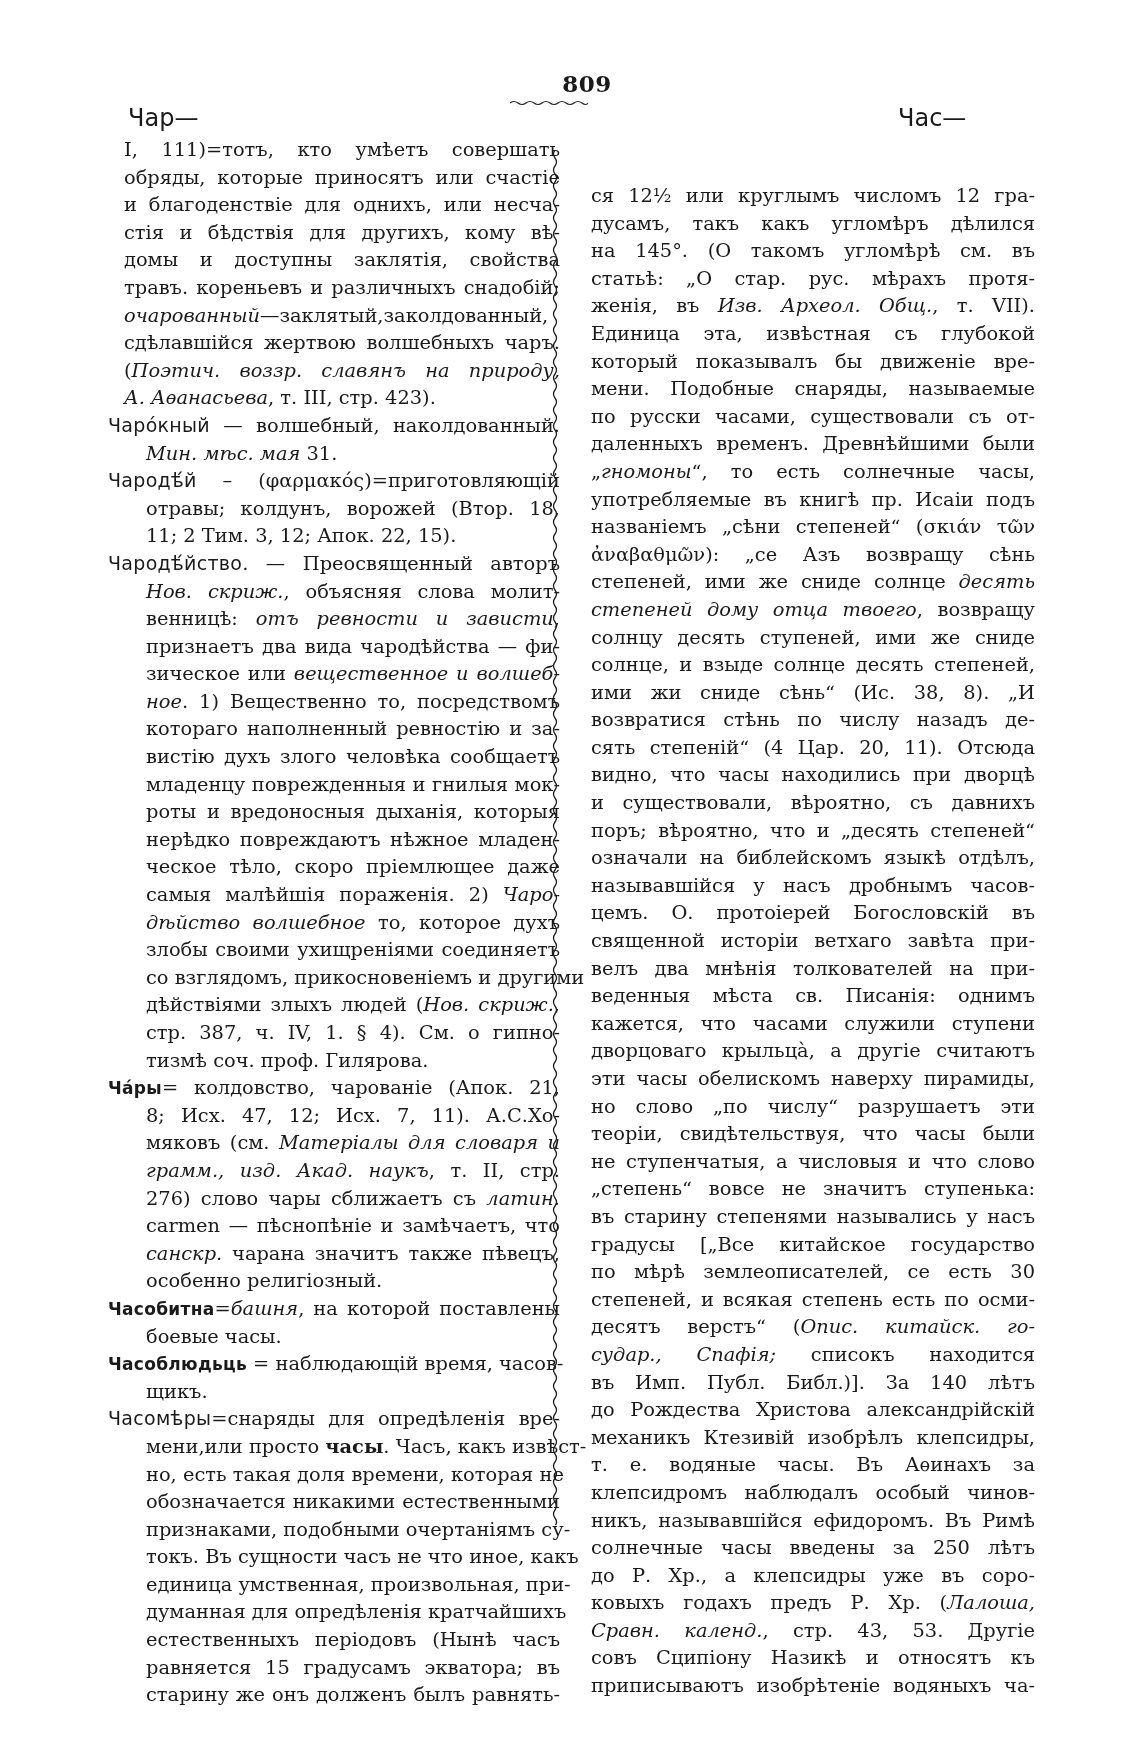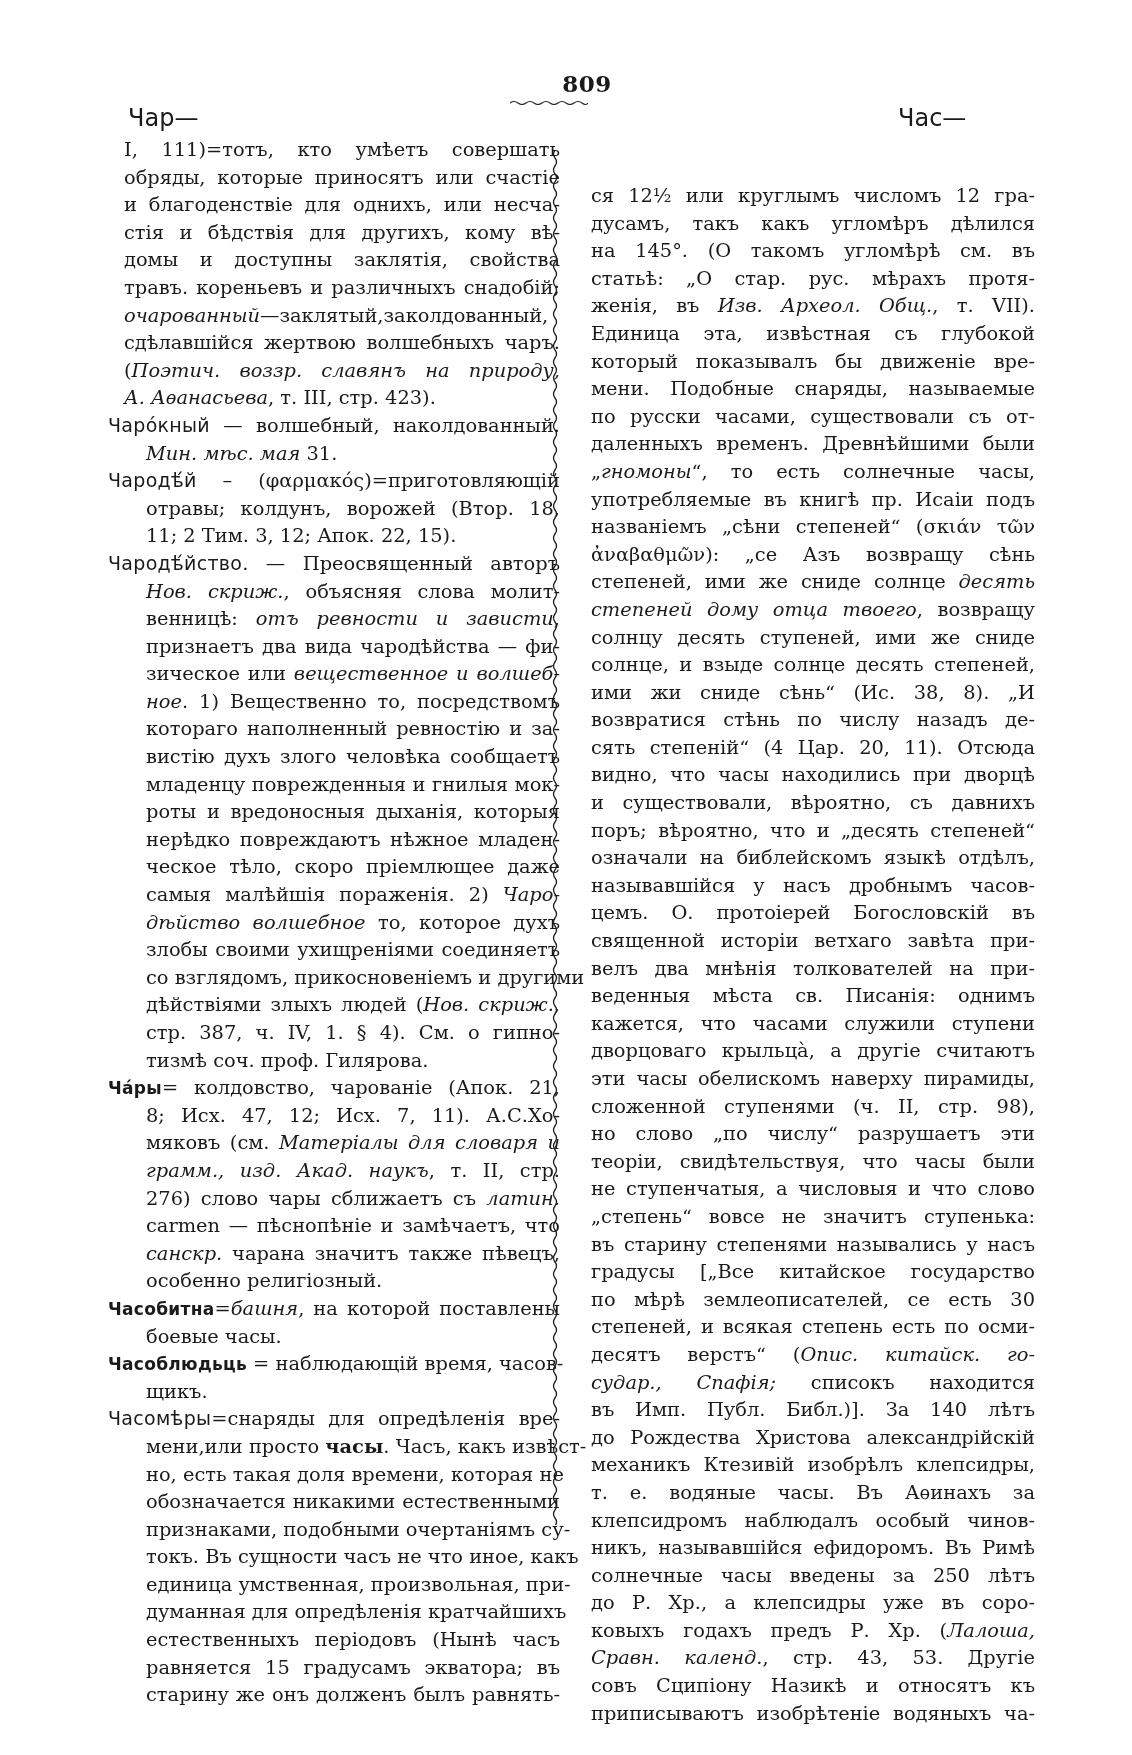--- a/index.html
+++ b/index.html
@@ -125,21 +125,20 @@
     <span class="line"><span>поръ; вѣроятно, что и „десять степеней“</span></span>
     <span class="line"><span>означали на библейскомъ языкѣ отдѣлъ,</span></span>
     <span class="line"><span>называвшійся у насъ дробнымъ часов-</span></span>
     <span class="line"><span>цемъ. О. протоіерей Богословскій въ</span></span>
     <span class="line"><span>священной исторіи ветхаго завѣта при-</span></span>
     <span class="line"><span>велъ два мнѣнія толкователей на при-</span></span>
     <span class="line"><span>веденныя мѣста св. Писанія: однимъ</span></span>
     <span class="line"><span>кажется, что часами служили ступени</span></span>
     <span class="line"><span>дворцоваго крыльца̀, а другіе считаютъ</span></span>
     <span class="line"><span>эти часы обелискомъ наверху пирамиды,</span></span>
-    <span class="line"><span>сложенной ступенями (ч. II, стр. 98),</span></span>
     <span class="line"><span>но слово „по числу“ разрушаетъ эти</span></span>
     <span class="line"><span>теоріи, свидѣтельствуя, что часы были</span></span>
     <span class="line"><span>не ступенчатыя, а числовыя и что слово</span></span>
     <span class="line"><span>„степень“ вовсе не значитъ ступенька:</span></span>
     <span class="line"><span>въ старину степенями назывались у насъ</span></span>
     <span class="line"><span>градусы [„Все китайское государство</span></span>
     <span class="line"><span>по мѣрѣ землеописателей, се есть 30</span></span>
     <span class="line"><span>степеней, и всякая степень есть по осми-</span></span>
     <span class="line"><span>десятъ верстъ“ (</span><span class="it">Опис. китайск. го-</span></span>
     <span class="line"><span class="it">судар., Спафія;</span><span> списокъ находится</span></span>

